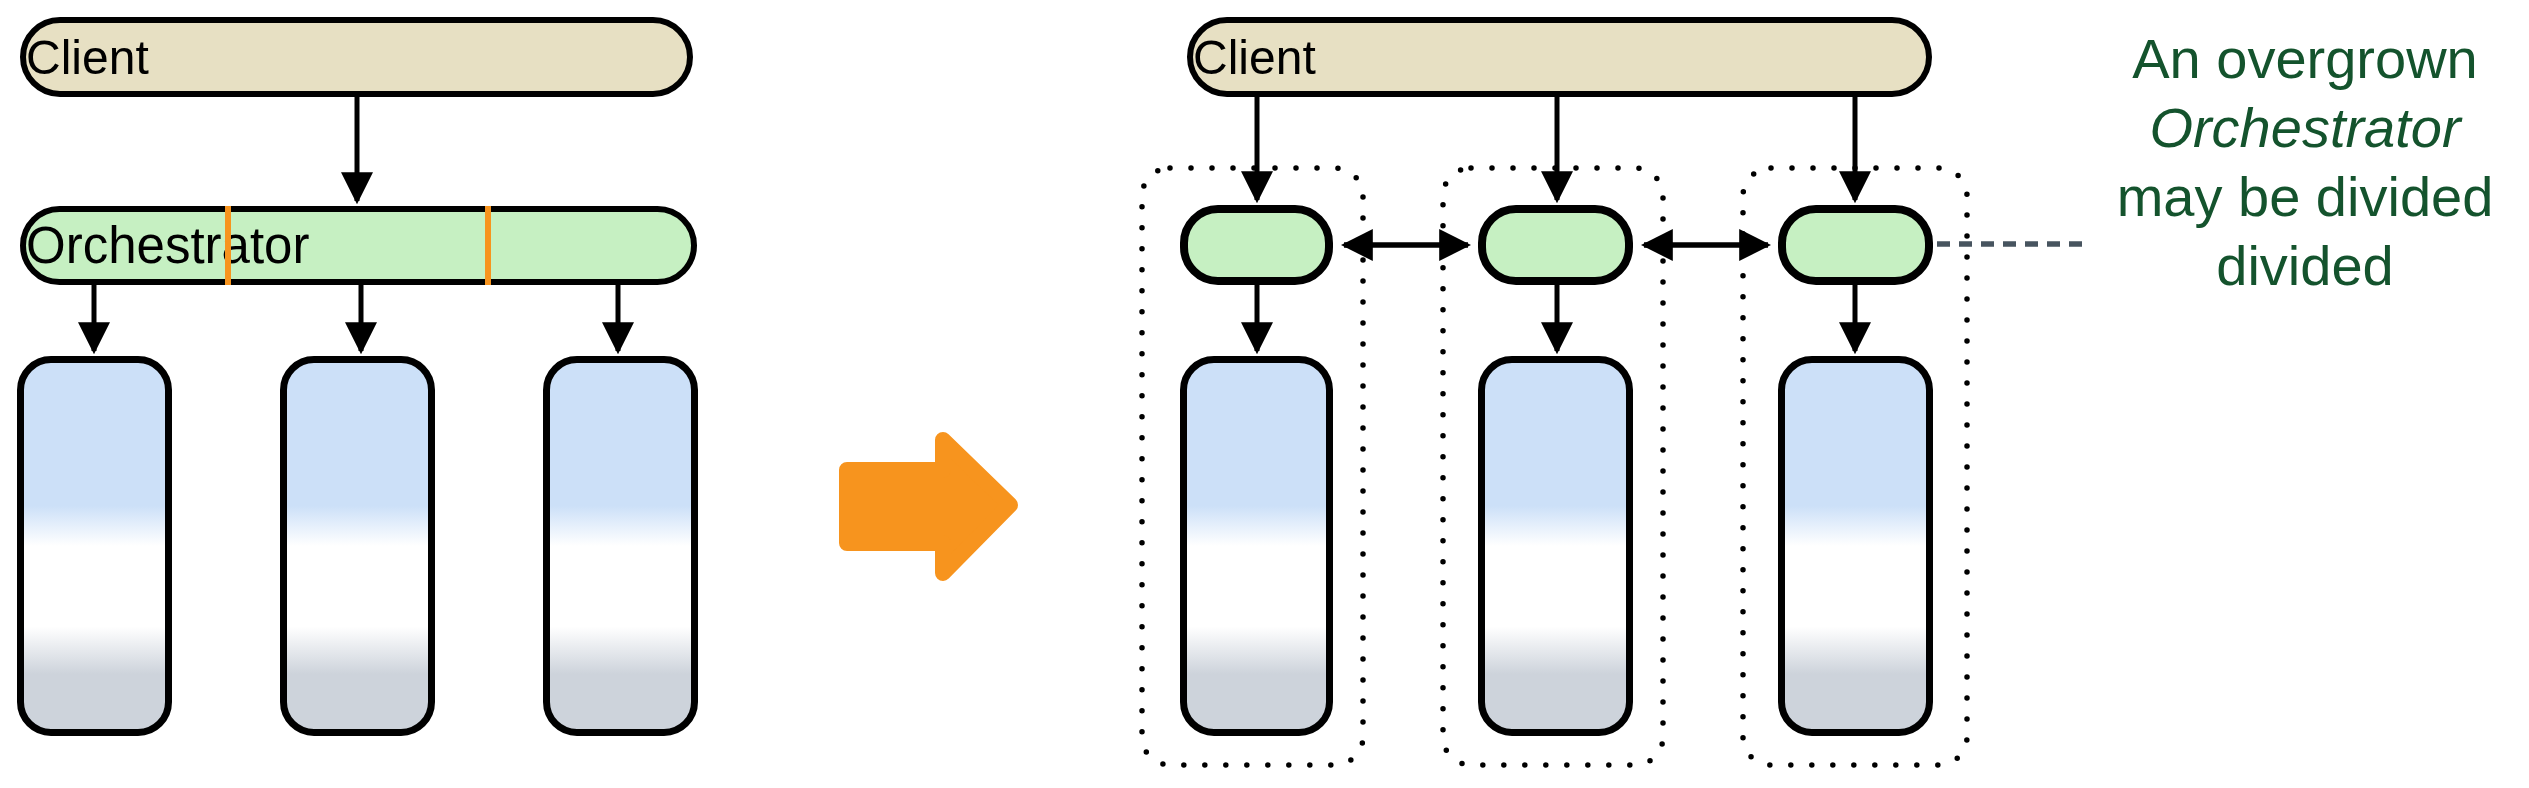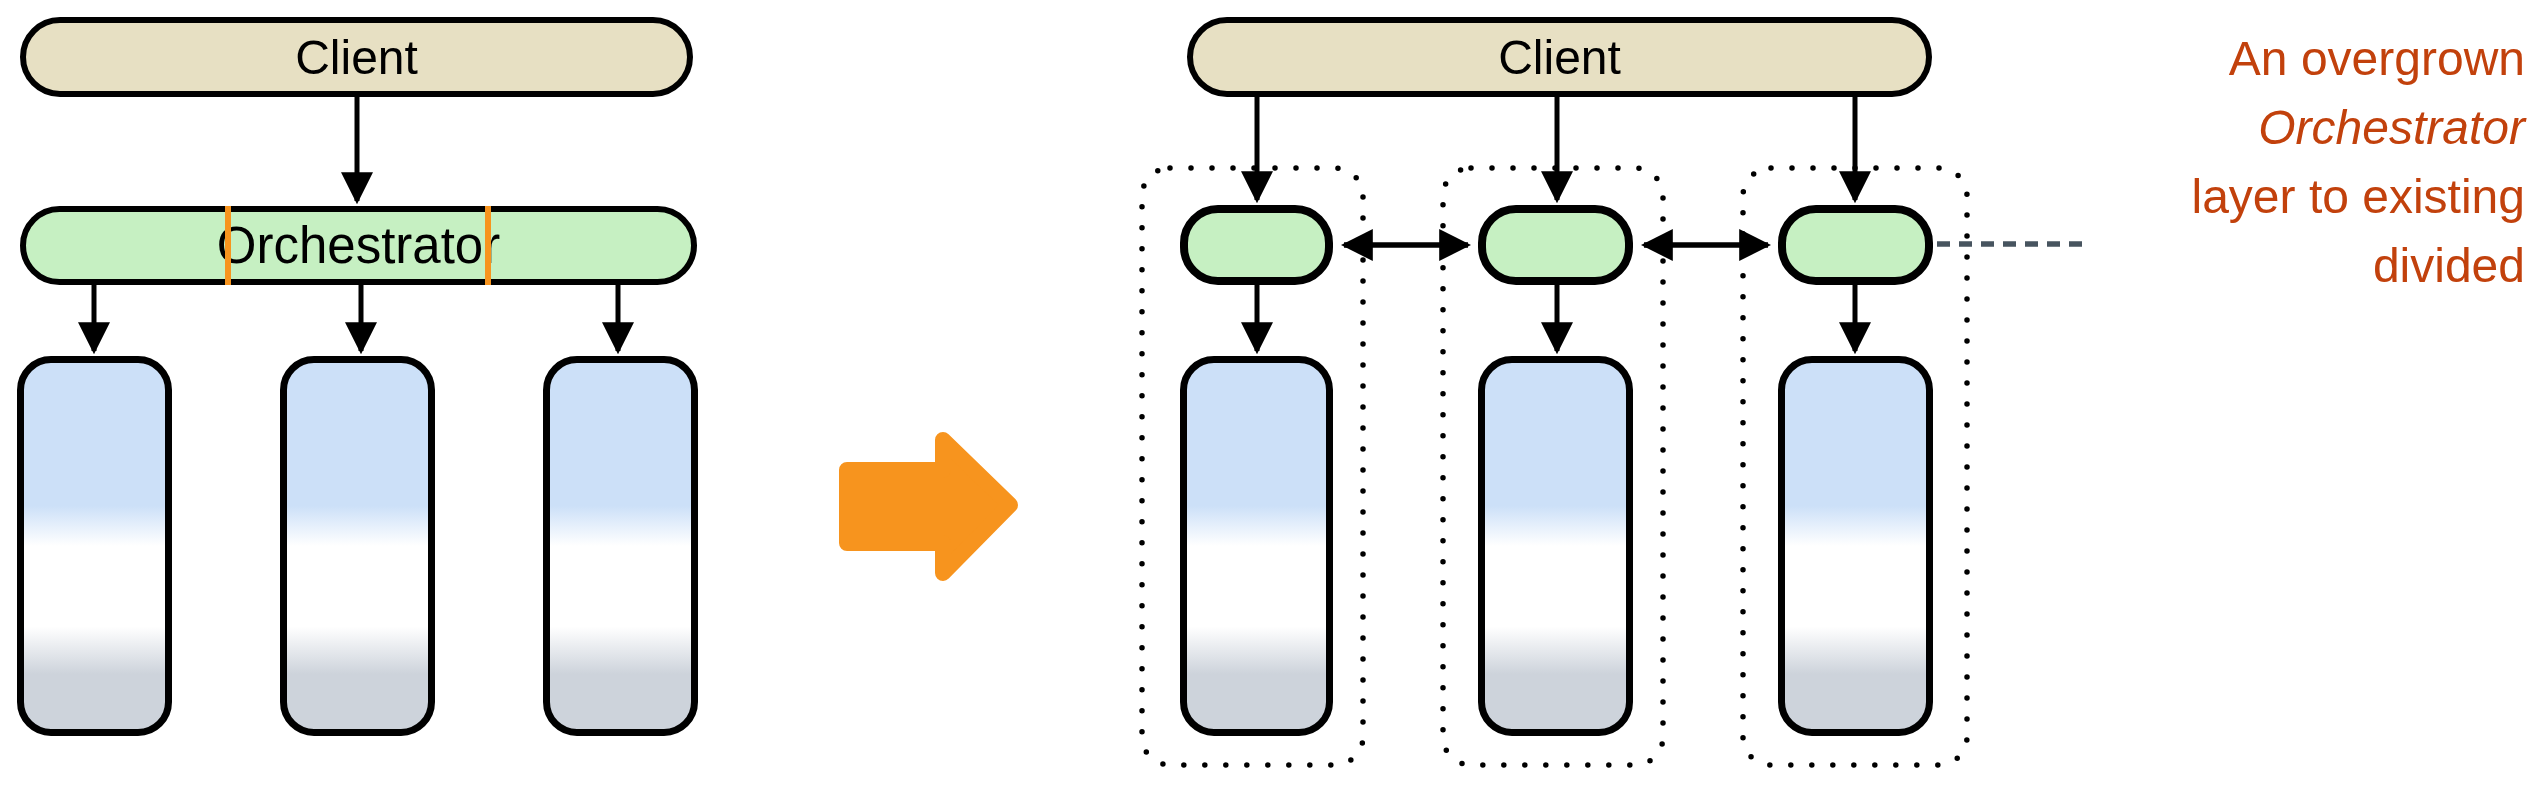--- a/index.html
+++ b/index.html
@@ -8,21 +8,21 @@
     width:2529px;height:788px;
     background:#ffffff;
     font-family:"Liberation Sans", sans-serif;
     overflow:hidden;
   }
   .pill{
     position:absolute;
     box-sizing:border-box;
     border:6px solid #000;
     border-radius:44px;
-    display:flex;align-items:center;justify-content:center;
+    display:flex;align-items:center;
     color:#000;
   }
   .client-pill{background:#e7e0c3;font-size:48px;}
   .orch-pill{background:#c6f0c2;font-size:51px;}
   .shard{
     position:absolute;
     box-sizing:border-box;
     border:8px solid #000;
     border-radius:38px;
     background:#c6f0c2;
@@ -39,23 +39,23 @@
   }
   .orange-divider{
     position:absolute;
     width:6px;top:206px;height:79px;
     background:#f7941e;
   }
   #connector-layer{position:absolute;left:0;top:0;}
   .annotation{
     position:absolute;
     left:2085px;top:24px;width:440px;
-    text-align:right;
-    font-size:48px;line-height:69px;
-    color:#c2410c;
+    text-align:center;
+    font-size:56px;line-height:69px;
+    color:#14532d;
   }
   .annotation .italic{font-style:italic;}
 </style>
 </head>
 <body>
 
 <div id="canvas">
 
   <svg id="connector-layer" width="2529" height="788" viewBox="0 0 2529 788">
     <defs>
@@ -117,17 +117,17 @@
   <div class="shard" style="left:1478px;top:205px;width:155px;height:80px;"></div>
   <div class="shard" style="left:1778px;top:205px;width:155px;height:80px;"></div>
 
   <div class="service" style="left:1180px;top:356px;width:153px;height:380px;"></div>
   <div class="service" style="left:1478px;top:356px;width:155px;height:380px;"></div>
   <div class="service" style="left:1778px;top:356px;width:155px;height:380px;"></div>
 
   <div class="annotation">
     <div>An overgrown</div>
     <div class="italic">Orchestrator</div>
-    <div>layer to existing</div>
+    <div>may be divided</div>
     <div>divided</div>
   </div>
 
 </div>
 
 </body></html>

